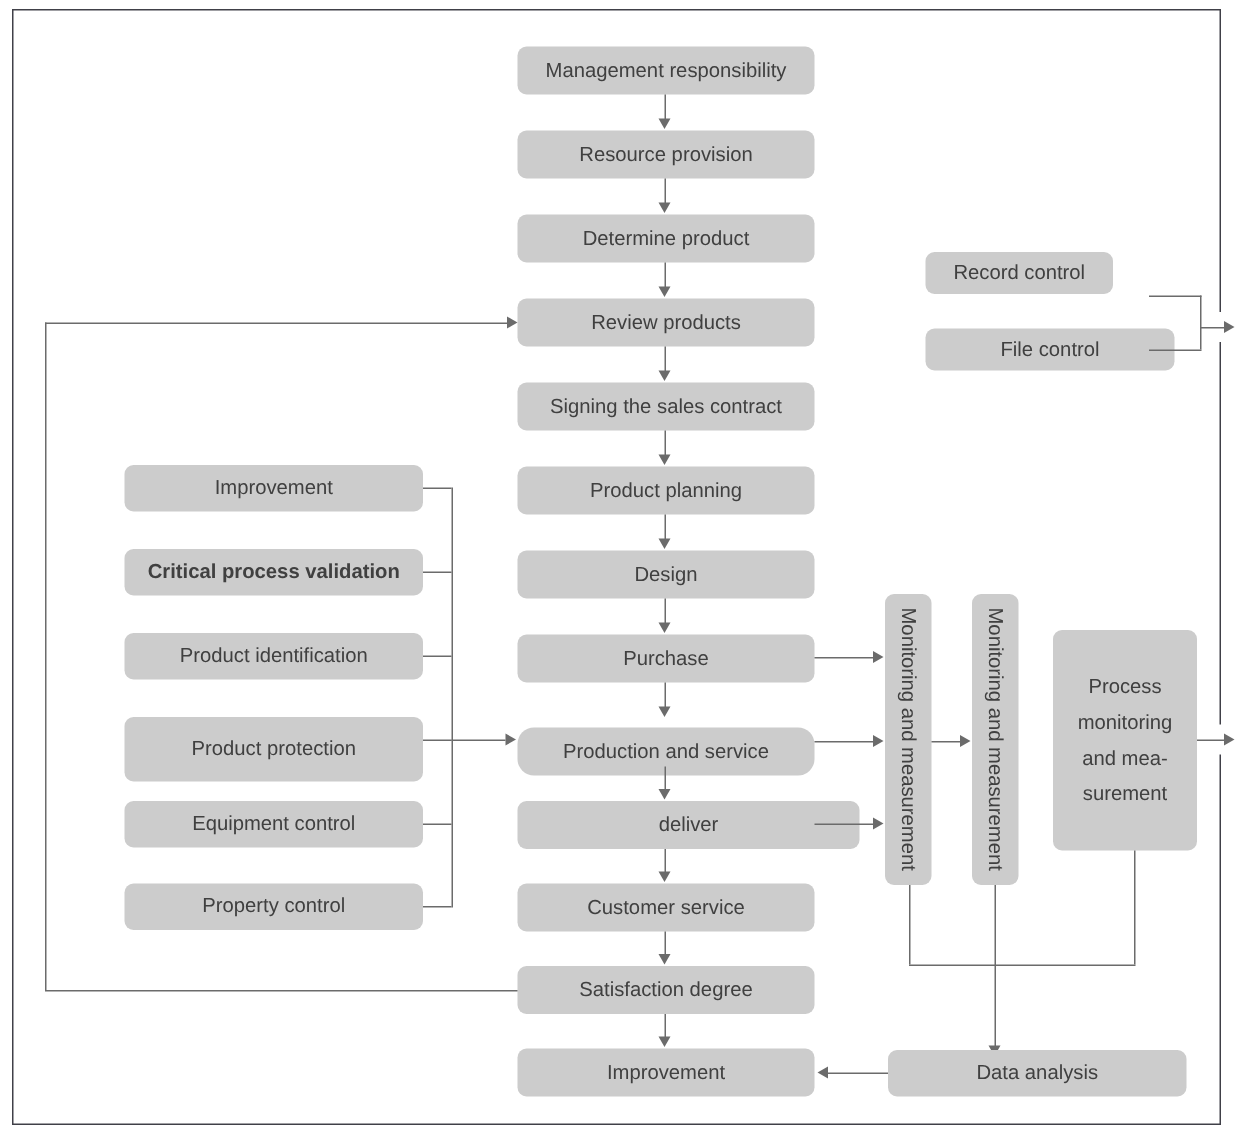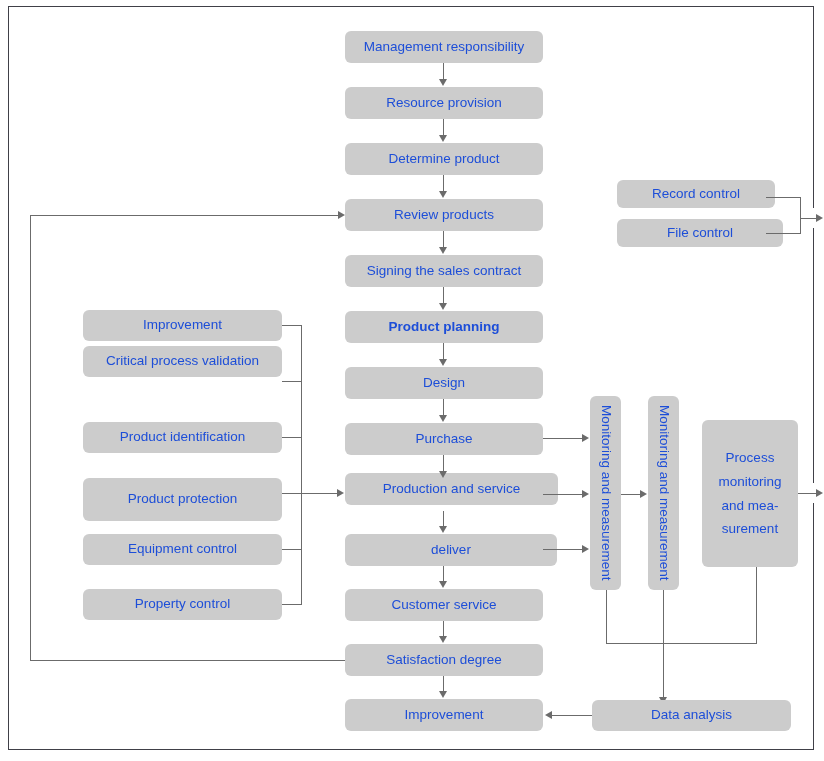--- a/index.html
+++ b/index.html
@@ -35,21 +35,21 @@
   }
 
   .node {
     position: absolute;
     background: #cccccc;
     border-radius: 6px;
     box-sizing: border-box;
     display: flex;
     align-items: center;
     justify-content: center;
-    color: #1d4ed8;
+    color: #404040;
     font-size: 13.5px;
     line-height: 1.35;
     text-align: center;
     padding: 2px 6px;
     user-select: none;
   }
   .node.vert {
     writing-mode: vertical-rl;
     text-orientation: mixed;
     padding: 8px 2px;
@@ -99,29 +99,29 @@
   <div class="node" style="left:345px; top:31px; width:198px; height:32px;">Management responsibility</div>
 
   <div class="node" style="left:345px; top:87px; width:198px; height:32px;">Resource provision</div>
 
   <div class="node" style="left:345px; top:143px; width:198px; height:32px;">Determine product</div>
 
   <div class="node" style="left:345px; top:199px; width:198px; height:32px;">Review products</div>
 
   <div class="node" style="left:345px; top:255px; width:198px; height:32px;">Signing the sales contract</div>
 
-  <div class="node" style="left:345px; top:311px; width:198px; height:32px;font-weight:bold;">Product planning</div>
+  <div class="node" style="left:345px; top:311px; width:198px; height:32px;">Product planning</div>
 
   <div class="node" style="left:345px; top:367px; width:198px; height:32px;">Design</div>
 
   <div class="node" style="left:345px; top:423px; width:198px; height:32px;">Purchase</div>
 
-  <div class="node" style="left:345px; top:473px; width:213px; height:32px;">Production and service</div>
-
-  <div class="node" style="left:345px; top:534px; width:212px; height:32px;">deliver</div>
+  <div class="node" style="left:345px; top:485px; width:198px; height:32px;border-radius:11px;">Production and service</div>
+
+  <div class="node" style="left:345px; top:534px; width:228px; height:32px;">deliver</div>
 
   <div class="node" style="left:345px; top:644px; width:198px; height:32px;">Satisfaction degree</div>
 
   <div class="node" style="left:345px; top:589px; width:198px; height:32px;">Customer service</div>
 
   <div class="node" style="left:345px; top:699px; width:198px; height:32px;">Improvement</div>
 
   <div class="vline" style="left:443px; top:63px; height:17px;"></div>
   <div class="arrow-d" style="left:439px; top:79px;"></div>
 
@@ -153,21 +153,21 @@
   <div class="arrow-d" style="left:439px; top:581px;"></div>
 
   <div class="vline" style="left:443px; top:621px; height:16px;"></div>
   <div class="arrow-d" style="left:439px; top:636px;"></div>
 
   <div class="vline" style="left:443px; top:676px; height:16px;"></div>
   <div class="arrow-d" style="left:439px; top:691px;"></div>
 
   <div class="node" style="left:83px; top:310px; width:199px; height:31px;">Improvement</div>
 
-  <div class="node" style="left:83px; top:346px; width:199px; height:31px;">Critical process validation</div>
+  <div class="node" style="left:83px; top:366px; width:199px; height:31px;font-weight:bold;">Critical process validation</div>
 
   <div class="node" style="left:83px; top:422px; width:199px; height:31px;">Product identification</div>
 
   <div class="node" style="left:83px; top:478px; width:199px; height:43px;">Product protection</div>
 
   <div class="node" style="left:83px; top:534px; width:199px; height:31px;">Equipment control</div>
 
   <div class="node" style="left:83px; top:589px; width:199px; height:31px;">Property control</div>
 
   <div class="hline" style="left:282px; top:325px; width:19px;"></div>
@@ -179,21 +179,21 @@
 
   <div class="vline" style="left:301px; top:325px; height:280px;"></div>
   <div class="hline" style="left:301px; top:493px; width:36px;"></div>
   <div class="arrow-r" style="left:337px; top:489px;"></div>
 
   <div class="hline" style="left:30px; top:660px; width:315px;"></div>
   <div class="vline" style="left:30px; top:215px; height:445px;"></div>
   <div class="hline" style="left:30px; top:215px; width:308px;"></div>
   <div class="arrow-r" style="left:338px; top:211px;"></div>
 
-  <div class="node" style="left:617px; top:180px; width:158px; height:28px;">Record control</div>
+  <div class="node" style="left:617px; top:168px; width:125px; height:28px;">Record control</div>
 
   <div class="node" style="left:617px; top:219px; width:166px; height:28px;">File control</div>
 
   <div class="hline" style="left:766px; top:197px; width:35px;"></div>
   <div class="hline" style="left:766px; top:233px; width:35px;"></div>
   <div class="vline" style="left:800px; top:197px; height:36px;"></div>
   <div class="hline" style="left:800px; top:218px; width:20px;"></div>
   <div class="arrow-r" style="left:816px; top:214px;"></div>
 
   <div class="node vert" style="left:590px; top:396px; width:31px; height:194px;">Monitoring and measurement</div>

